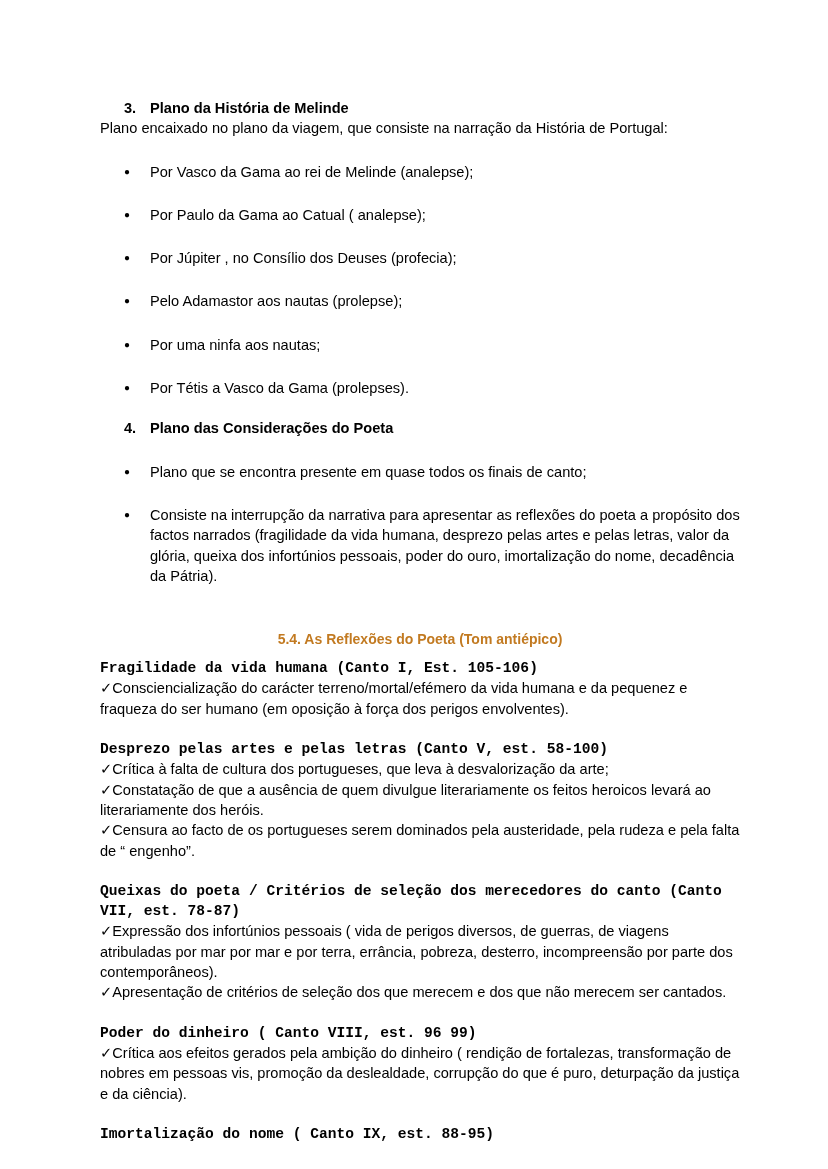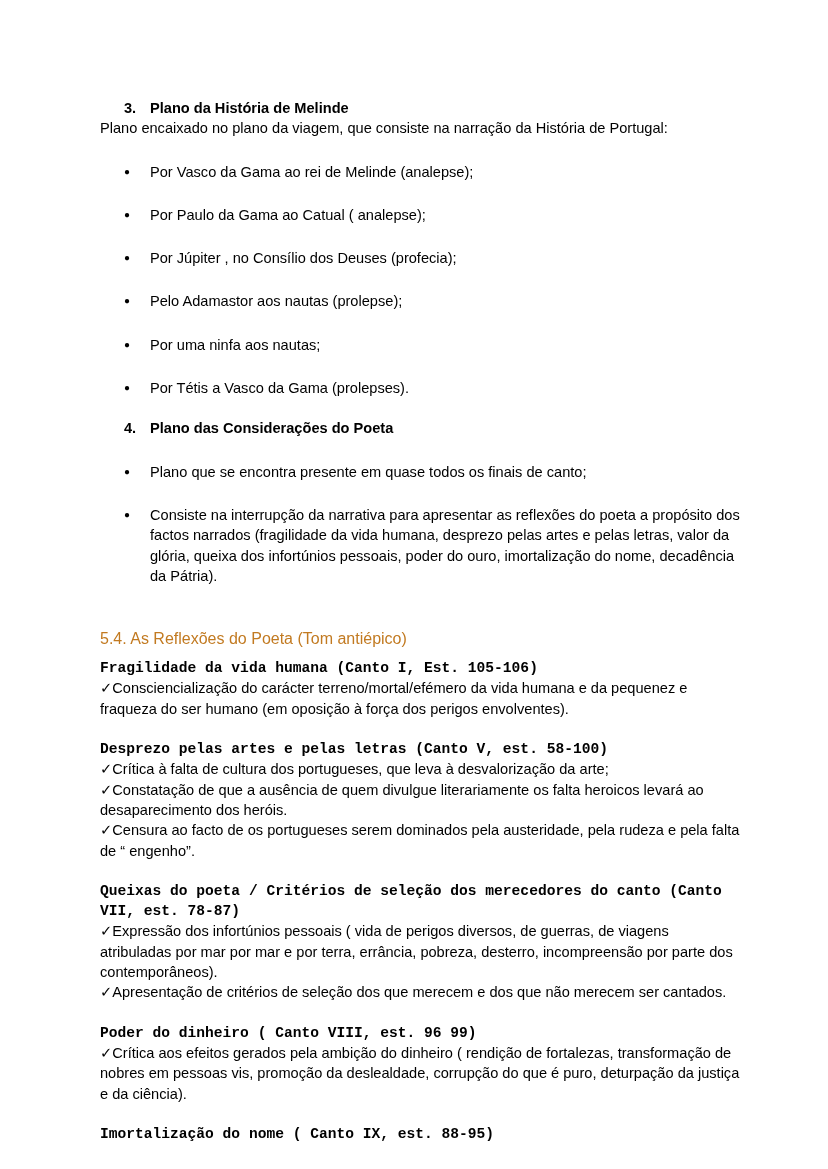--- a/index.html
+++ b/index.html
@@ -7,21 +7,21 @@
     width: 828px; height: 1169px; position: relative; overflow: hidden;
     font-family: "Liberation Sans", sans-serif; color: #000; font-size: 14.6px;
   }
   .page { position: absolute; left: 100px; top: 98px; width: 640px; line-height: 20.3px; }
   .num-heading { font-weight: bold; padding-left: 24px; display: flex; }
   .num-heading .n { width: 26px; }
   ul { margin: 0; padding: 0; list-style: none; }
   li.bullet { position: relative; padding-left: 50px; margin-top: 23px; }
   li.bullet::before { content: "\25CF"; position: absolute; left: 24px; top: 0; font-size: 10px; }
   .gap1 { height: 20px; }
-  .section-title { color: #c27a21; font-weight: normal; font-size: 16px; margin-top: 42px; margin-bottom: 8px; line-height: 22px; }
+  .section-title { color: #c27a21; font-weight: bold; font-size: 14px; margin-top: 42px; margin-bottom: 8px; line-height: 22px; text-align: center; }
   .sub-title { font-weight: bold; font-family: Liberation Mono, monospace; }
   .block { margin-bottom: 20px; }
   .check::before { content: "\2713 "; }
 </style>
 </head>
 <body>
 
 <div class="page">
 
   <div class="num-heading">
@@ -52,21 +52,21 @@
   <div class="section-title">5.4. As Reflexões do Poeta (Tom antiépico)</div>
 
   <div class="block">
     <div class="sub-title">Fragilidade da vida humana (Canto I, Est. 105-106)</div>
     <div class="check">Consciencialização do carácter terreno/mortal/efémero da vida humana e da pequenez e fraqueza do ser humano (em oposição à força dos perigos envolventes).</div>
   </div>
 
   <div class="block">
     <div class="sub-title">Desprezo pelas artes e pelas letras (Canto V, est. 58-100)</div>
     <div class="check">Crítica à falta de cultura dos portugueses, que leva à desvalorização da arte;</div>
-    <div class="check">Constatação de que a ausência de quem divulgue literariamente os falta heroicos levará ao desaparecimento dos heróis.</div>
+    <div class="check">Constatação de que a ausência de quem divulgue literariamente os feitos heroicos levará ao literariamente dos heróis.</div>
     <div class="check">Censura ao facto de os portugueses serem dominados pela austeridade, pela rudeza e pela falta de “ engenho”.</div>
   </div>
 
   <div class="block">
     <div class="sub-title">Queixas do poeta / Critérios de seleção dos merecedores do canto (Canto VII, est. 78-87)</div>
     <div class="check">Expressão dos infortúnios pessoais ( vida de perigos diversos, de guerras, de viagens atribuladas por mar por mar e por terra, errância, pobreza, desterro, incompreensão por parte dos contemporâneos).</div>
     <div class="check">Apresentação de critérios de seleção dos que merecem e dos que não merecem ser cantados.</div>
   </div>
 
   <div class="block">

